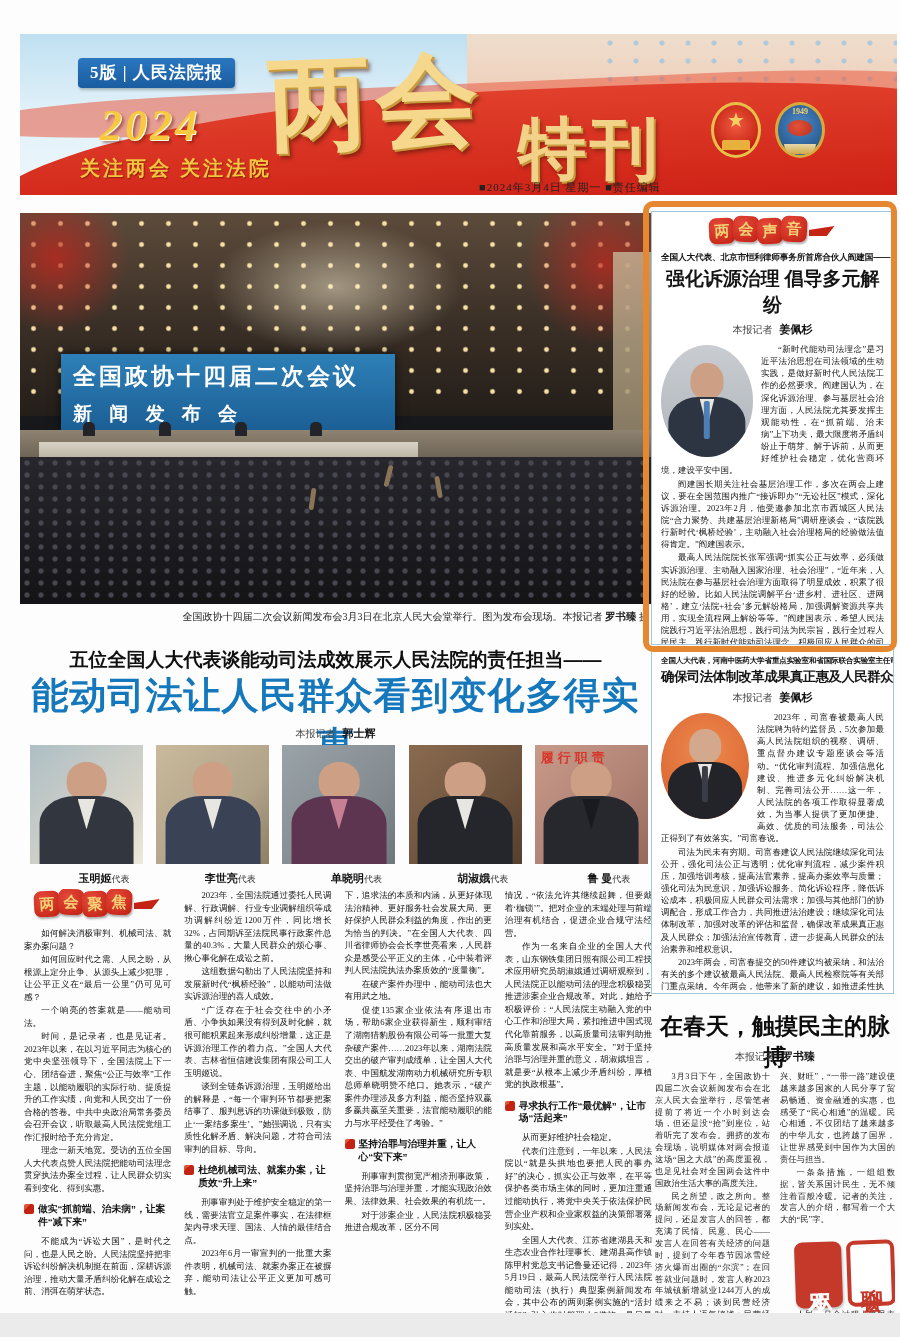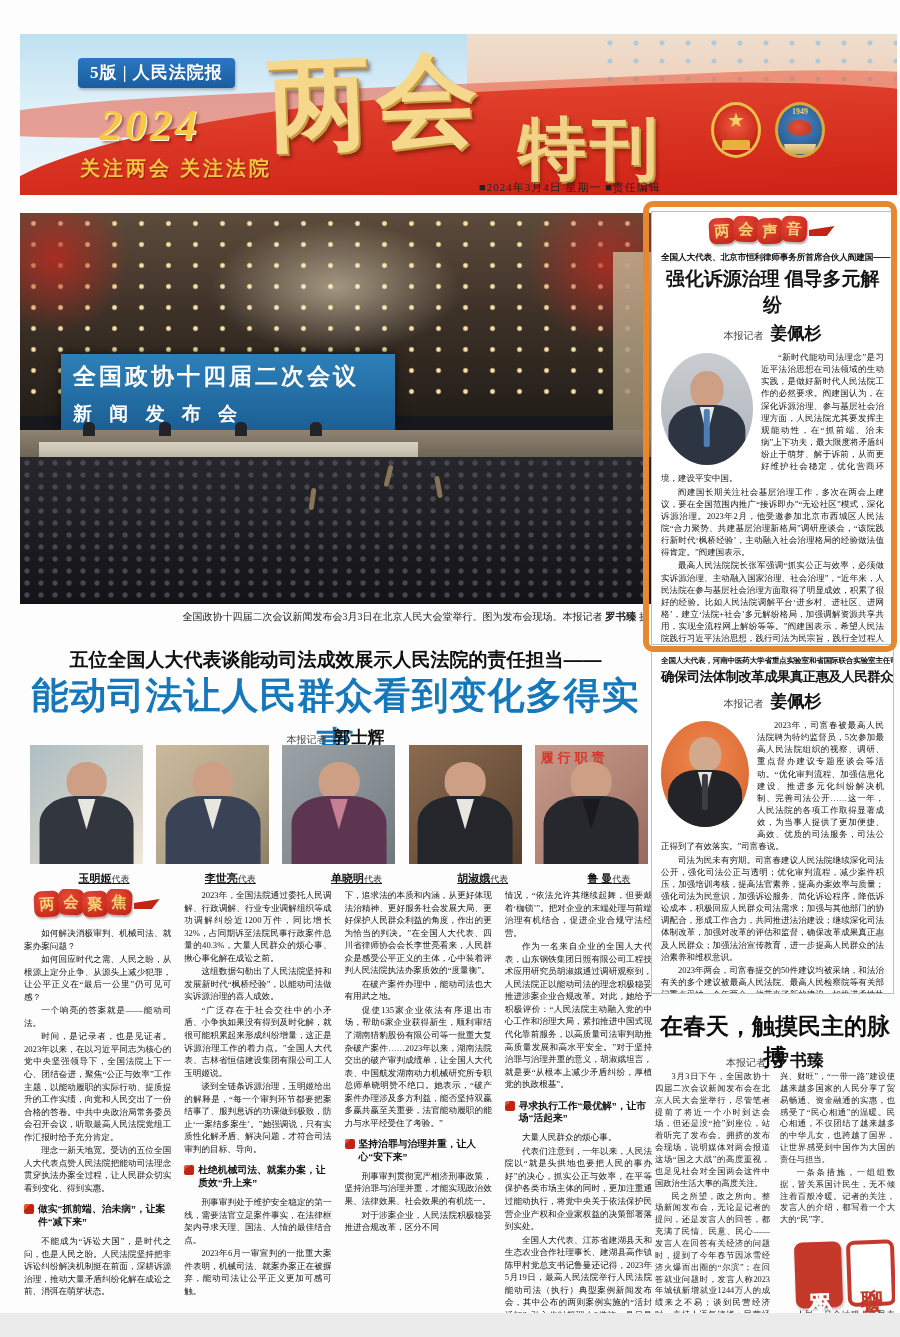--- a/index.html
+++ b/index.html
@@ -56,25 +56,25 @@
   .ph-crowd::after { content:""; position:absolute; inset:0; background-image:radial-gradient(circle,#4c4c56 2px,rgba(0,0,0,0) 3.2px); background-size:14px 12px; opacity:.9; }
   .ph-hand { position:absolute; width:5px; height:22px; background:#8a7458; border-radius:3px; }
 
   .caption-row { left:24px; top:610px; width:625px; display:flex; justify-content:flex-end; font-size:10px; color:#222; }
   .caption-credit b { font-size:10.5px; }
 
   
   .lead-kicker { left:20px; top:647px; width:631px; text-align:center; font-family:"Liberation Sans",sans-serif; font-weight:bold; font-size:19px; color:#101010; }
   .lead-headline { left:20px; top:671px; width:631px; text-align:center; font-weight:bold; font-size:37px; letter-spacing:1px; color:#1678bc; }
   .byline { text-align:center; font-size:10px; color:#444; }
-  .byline b { color:#111; font-size:17px; margin-left:7px; }
+  .byline b { color:#111; font-size:11px; margin-left:7px; }
   .lead-byline { left:20px; top:726px; width:631px; }
 
   .portraits { left:30px; top:745px; width:618px; display:flex; gap:13px; }
-  .pcard { width:123px;text-decoration:underline; }
+  .pcard { width:123px; }
   .pphoto { position:relative; width:113px; height:119px; overflow:hidden; }
   .sil-head { position:absolute; left:50%; top:14%; width:36%; height:32%; transform:translateX(-50%); background:#cda086; border-radius:48% 48% 42% 42%; }
   .sil-body { position:absolute; left:50%; top:43%; width:84%; height:60%; transform:translateX(-50%); background:var(--suit,#2b2f38); border-radius:38% 38% 0 0; }
   .sil-shirt { position:absolute; left:50%; top:45%; width:16%; height:26%; transform:translateX(-50%); background:#e8e6e0; clip-path:polygon(0 0,100% 0,50% 100%); }
   .pbanner { position:absolute; left:6px; top:4px; font-size:13px; font-weight:bold; color:#d8362a; letter-spacing:4px; }
   .pcaption { margin-top:7px; text-align:center; font-size:10.5px; }
   .pcaption b { font-size:11px;margin-left:35px; }
   .pcaption span { font-size:9px; color:#333; }
 
   
@@ -273,21 +273,21 @@
     <p>刑事审判贯彻宽严相济刑事政策，坚持治罪与治理并重，才能实现政治效果、法律效果、社会效果的有机统一。</p>
     <p>对于涉案企业，人民法院积极稳妥推进合规改革，区分不同</p>
   </div>
   <div class="bcol">
     <p style="text-indent:0;">情况，“依法允许其继续起舞，但要戴着‘枷锁’”。把对企业的末端处理与前端治理有机结合，促进企业合规守法经营。</p>
     <p>作为一名来自企业的全国人大代表，山东钢铁集团日照有限公司工程技术应用研究员胡淑娥通过调研观察到，人民法院正以能动司法的理念积极稳妥推进涉案企业合规改革。对此，她给予积极评价：“人民法院主动融入党的中心工作和治理大局，紧扣推进中国式现代化靠前服务，以高质量司法审判助推高质量发展和高水平安全。”对于坚持治罪与治理并重的意义，胡淑娥坦言，就是要“从根本上减少矛盾纠纷，厚植党的执政根基”。</p>
     <div class="subhead">
       <span class="submark"></span>
       <span>寻求执行工作“最优解”，让市场“活起来”</span>
     </div>
-    <p>大量人民群众的烦心事。</p>
+    <p>从而更好维护社会稳定。</p>
     <p>代表们注意到，一年以来，人民法院以“就是头拱地也要把人民的事办好”的决心，抓实公正与效率，在平等保护各类市场主体的同时，更加注重通过能动执行，将党中央关于依法保护民营企业产权和企业家权益的决策部署落到实处。</p>
     <p>全国人大代表、江苏省建湖县天和生态农业合作社理事长、建湖县高作镇陈甲村党总支书记鲁曼还记得，2023年5月19日，最高人民法院举行人民法院能动司法（执行）典型案例新闻发布会，其中公布的两则案例实施的“活封活扣”“引入临时管理人”措施，是尽量减少执行行为对债务人的震荡作用和对社会生产生活影响的体现。</p>
 
   </div>
 </div>
 
 <div class="abs bluebox box1">
   <div class="rbadge">
     <div class="c">两</div>
     <div class="c">会</div>

